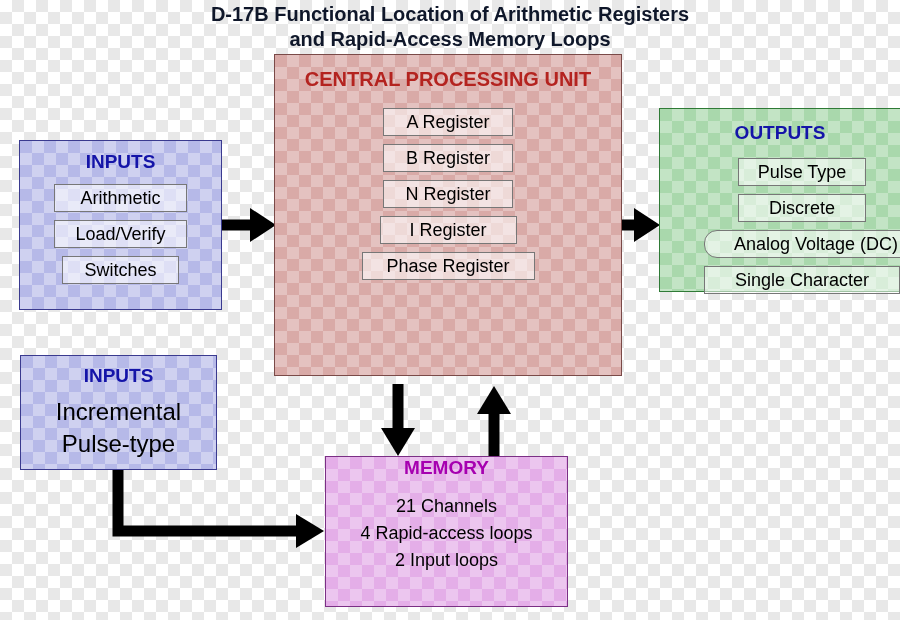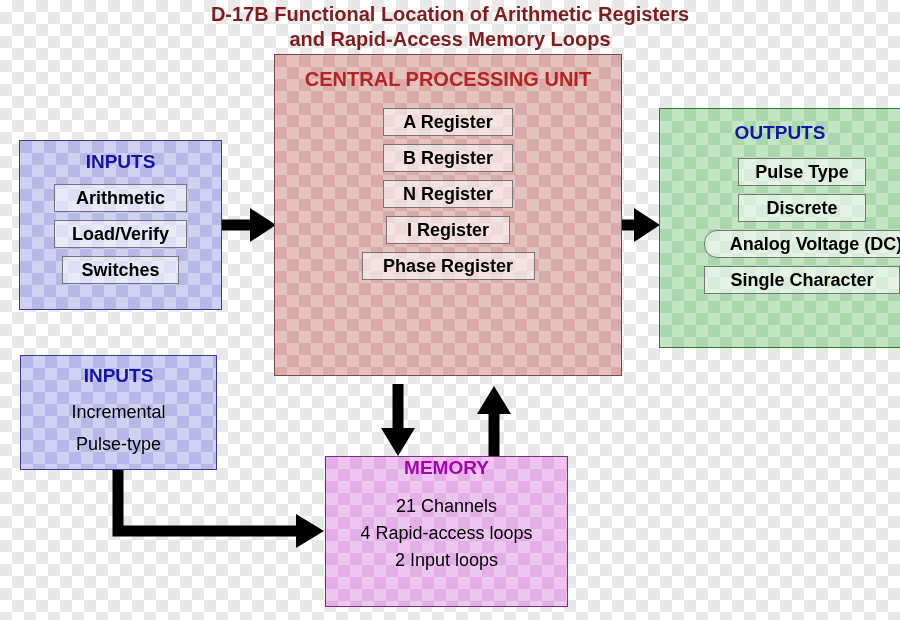--- a/index.html
+++ b/index.html
@@ -26,21 +26,21 @@
   }
 
   
   .title {
     position: absolute;
     left: 0; top: 0;
     width: 900px;
     text-align: center;
     font-weight: bold;
     font-size: 20px;
-    color: #7f1d1d;
+    color: #0f172a;
     line-height: 25px;
     padding-top: 2px;
   }
   .title .l2 { display: block; }
 
   
   .box {
     position: absolute;
     box-sizing: border-box;
     border: 1px solid #000;
@@ -53,21 +53,20 @@
   .item {
     box-sizing: border-box;
     border: 1px solid #777;
     background: rgba(255,255,255,0.55);
     text-align: center;
     font-size: 18px;
     color: #000;
     padding: 1px 8px;
     margin: 0 auto 8px auto;
     line-height: 24px;
-    font-weight: bold;
   }
 
   
   .inputs {
     background-color: #b6b9e8;
     background-image:
       linear-gradient(45deg, rgba(255,255,255,0.35) 25%, transparent 25%, transparent 75%, rgba(255,255,255,0.35) 75%),
       linear-gradient(45deg, rgba(255,255,255,0.35) 25%, transparent 25%, transparent 75%, rgba(255,255,255,0.35) 75%);
     background-size: 24px 24px;
     background-position: 0 0, 12px 12px;
@@ -112,21 +111,21 @@
   .memory .box-hdr { color: #a600b0; font-size: 19px; }
   .memory .mline {
     text-align: center;
     font-size: 18px;
     color: #000;
     line-height: 27px;
   }
 
   .plain-line {
     text-align: center;
-    font-size: 18px;
+    font-size: 24px;
     color: #000;
     line-height: 32px;
   }
 
   svg.arrows {
     position: absolute;
     left: 0; top: 0;
     width: 900px; height: 620px;
     pointer-events: none;
   }
@@ -183,26 +182,26 @@
     <div class="plain-line" style="margin-top:9px;">Incremental</div>
     <div class="plain-line">Pulse-type</div>
   </div>
 
   <div class="box cpu" style="left:274px; top:54px; width:348px; height:322px; padding-top:13px;">
     <div class="box-hdr">CENTRAL PROCESSING UNIT</div>
     <div style="margin-top:17px;">
       <div class="item" style="width:130px;">A Register</div>
       <div class="item" style="width:130px;">B Register</div>
       <div class="item" style="width:130px;">N Register</div>
-      <div class="item" style="width:124px;">I Register</div>
+      <div class="item" style="width:137px;">I Register</div>
       <div class="item" style="width:173px;">Phase Register</div>
     </div>
   </div>
 
-  <div class="box outputs" style="left:659px; top:108px; width:242px; height:240px; padding-top:13px;">
+  <div class="box outputs" style="left:659px; top:108px; width:242px; height:184px; padding-top:13px;">
     <div class="box-hdr">OUTPUTS</div>
     <div style="margin-top:14px;padding-left:44px;">
       <div class="item" style="width:128px;">Pulse Type</div>
       <div class="item" style="width:128px;">Discrete</div>
       <div class="item" style="width:224px;border-radius:13px;">Analog Voltage (DC)</div>
       <div class="item" style="width:196px;">Single Character</div>
     </div>
   </div>
 
   <div class="box memory" style="left:325px; top:456px; width:243px; height:151px; padding-top:0;">

